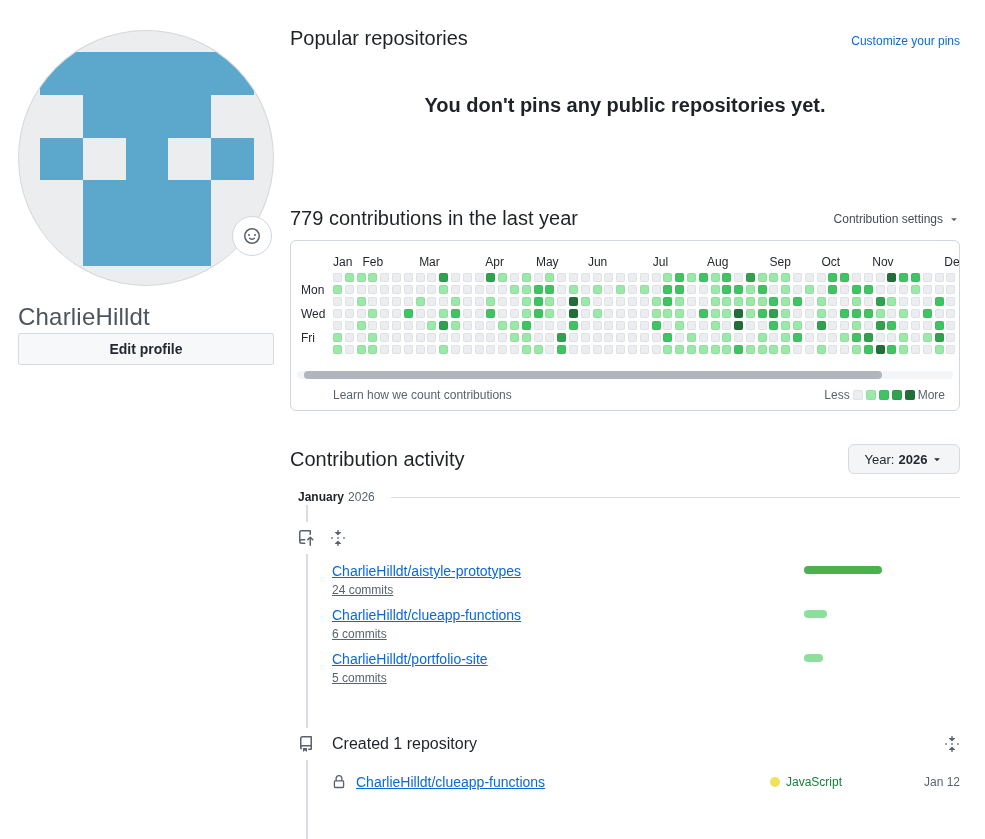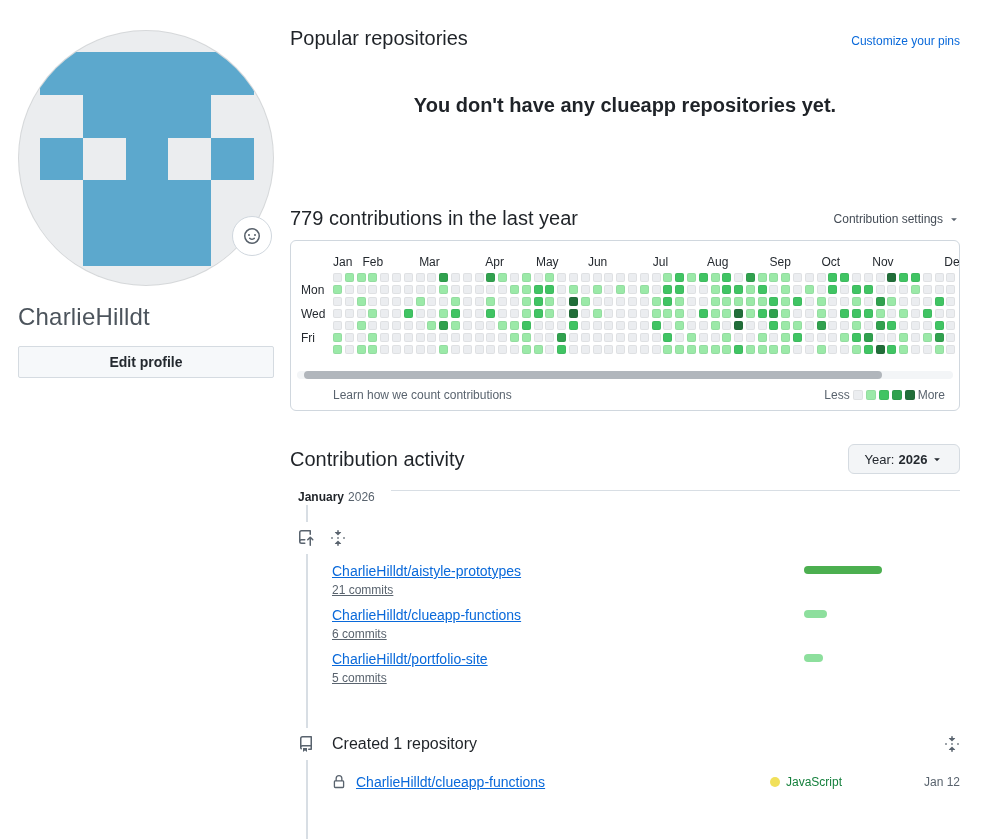--- a/index.html
+++ b/index.html
@@ -10,21 +10,21 @@
   
   .sidebar { position:absolute; left:18px; top:30px; width:256px; }
   .avatar { position:relative; width:256px; height:256px; border-radius:50%; overflow:hidden;
             border:1px solid rgba(31,35,40,0.10); background:#ebedef; }
   .avatar-grid { position:absolute; left:21px; top:21px; width:214px; height:214px;
                  display:grid; grid-template-columns:repeat(5,1fr); grid-template-rows:repeat(5,1fr); }
   .status-btn { position:absolute; left:214px; top:186px; width:40px; height:40px; border-radius:50%;
                 background:#fff; border:1px solid #d0d7de; color:#57606a; z-index:3;
                 display:flex; align-items:center; justify-content:center; cursor:pointer; }
   .username { margin-top:17px; font-size:24px; font-weight:400; color:#4c545c; letter-spacing:0.2px; }
-  .edit-btn { margin-top:15px; width:100%; height:32px; background:#f6f8fa; border:1px solid #d5dbe1;
+  .edit-btn { margin-top:2px; width:100%; height:32px; background:#f6f8fa; border:1px solid #d5dbe1;
               border-radius:2px; font-family:inherit; font-size:14px; font-weight:600; color:#24292f; cursor:pointer; }
 
   
   .main { position:absolute; left:290px; top:0; width:670px; height:839px; }
   .row-between { display:flex; justify-content:space-between; align-items:baseline; }
   .popular-header { margin-top:27px; }
   .section-title { font-size:20px; font-weight:400; color:#1f2328; }
   .blue-link { font-size:12px; color:#0969da; text-decoration:none; cursor:pointer; }
   .empty-msg { margin-top:44px; text-align:center; font-size:20px; font-weight:700; color:#1f2328; }
   .contrib-header { margin-top:90px; align-items:center; }
@@ -46,21 +46,21 @@
   .muted-12 { font-size:12px; color:#59636e; }
   .legend { display:flex; align-items:center; gap:3px; }
   .lg-sq { width:10px; height:10px; border-radius:2px; box-shadow:inset 0 0 0 1px rgba(27,31,35,0.06); }
 
   
   .activity-header { margin-top:33px; align-items:center; }
   .year-btn { width:112px; height:30px; background:#f3f5f7; border:1px solid #d5dbe1; border-radius:6px;
               font-family:inherit; font-size:13px; color:#24292f; cursor:pointer;
               display:flex; align-items:center; justify-content:center; gap:4px; }
   .year-btn b { font-weight:700; }
-  .period-row { display:flex; margin-top:16px; padding-left:8px; }
+  .period-row { display:flex; align-items:center; margin-top:16px; padding-left:8px; }
   .period-month { font-size:12px; font-weight:700; color:#1f2328; }
   .period-year { font-size:12px; color:#59636e; margin-left:4px; }
   .period-line { flex:1; height:1px; background:#d8dee4; margin-left:16px; }
 
   .vline { position:absolute; left:16px; top:505px; height:334px; width:2px; background:#d8dee4; z-index:0; }
   .group { position:relative; z-index:1; }
   .g1 { margin-top:18px; } .g2 { margin-top:34px; }
   .group-head { display:flex; align-items:center; }
   .icon-wrap { width:32px; height:32px; background:#fff; display:flex; align-items:center; justify-content:center;
                color:#59636e; flex:none; z-index:2; }
@@ -130,21 +130,21 @@
     <div class="username">CharlieHilldt</div>
     <button class="edit-btn">Edit profile</button>
   </aside>
 
   <main class="main">
 
     <div class="row-between popular-header">
       <span class="section-title">Popular repositories</span>
       <a class="blue-link">Customize your pins</a>
     </div>
-    <div class="empty-msg">You don't have any clueapp repositories yet.</div>
+    <div class="empty-msg">You don't pins any public repositories yet.</div>
 
     <div class="row-between contrib-header">
       <span class="section-title">779 contributions in the last year</span>
       <button class="settings-btn">
         <span>Contribution settings</span>
         <span style="display:flex;">
             <svg width="12" height="12" viewBox="0 0 16 16" fill="#59636e">
               <path d="m4.427 7.427 3.396 3.396a.25.25 0 0 0 .354 0l3.396-3.396A.25.25 0 0 0 11.396 7H4.604a.25.25 0 0 0-.177.427Z"></path>
             </svg>
           </span>
@@ -614,21 +614,21 @@
               <svg width="16" height="16" viewBox="0 0 16 16" fill="currentColor">
                 <path d="M10.896 2H8.75V.75a.75.75 0 0 0-1.5 0V2H5.104a.25.25 0 0 0-.177.427l2.896 2.896a.25.25 0 0 0 .354 0l2.896-2.896A.25.25 0 0 0 10.896 2ZM8.75 15.25a.75.75 0 0 1-1.5 0V14H5.104a.25.25 0 0 1-.177-.427l2.896-2.896a.25.25 0 0 1 .354 0l2.896 2.896a.25.25 0 0 1-.177.427H8.75Zm-6.5-6.5a.75.75 0 0 0 0-1.5h-.5a.75.75 0 0 0 0 1.5Zm6 0a.75.75 0 0 0 0-1.5h-.5a.75.75 0 0 0 0 1.5h.5Zm6 0a.75.75 0 0 0 0-1.5h-.5a.75.75 0 0 0 0 1.5Z"></path>
               </svg>
             </span>
         </button>
       </div>
       <div class="repo-rows">
         <div class="repo-row">
           <div class="repo-info">
             <a class="repo-link">CharlieHilldt/aistyle-prototypes</a><br>
-            <a class="commits-link">21 commits</a>
+            <a class="commits-link">24 commits</a>
           </div>
           <div class="bar-wrap">
               <div class="bar" style="width: 78px; background: rgb(76, 175, 80);"></div>
             </div>
         </div>
         <div class="repo-row">
           <div class="repo-info">
             <a class="repo-link">CharlieHilldt/clueapp-functions</a><br>
             <a class="commits-link">6 commits</a>
           </div>

